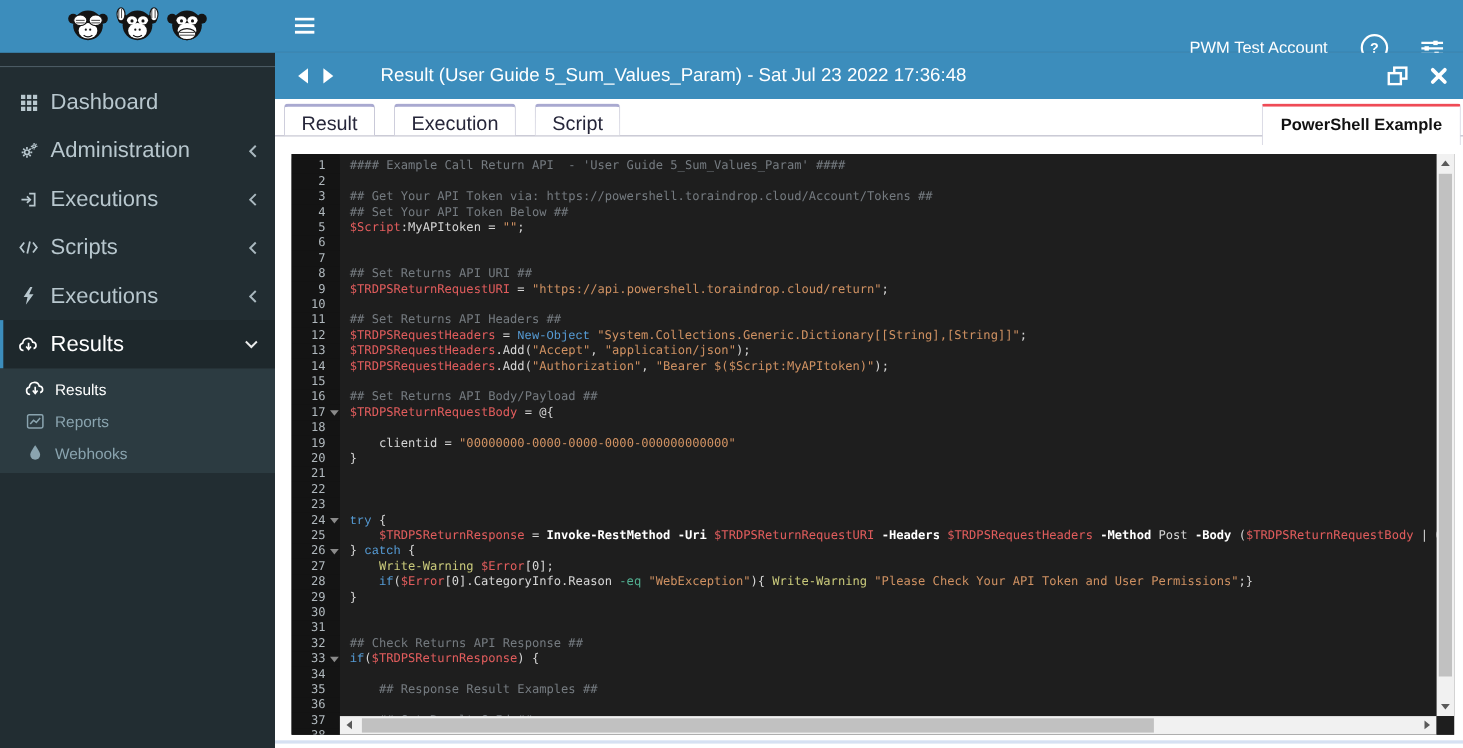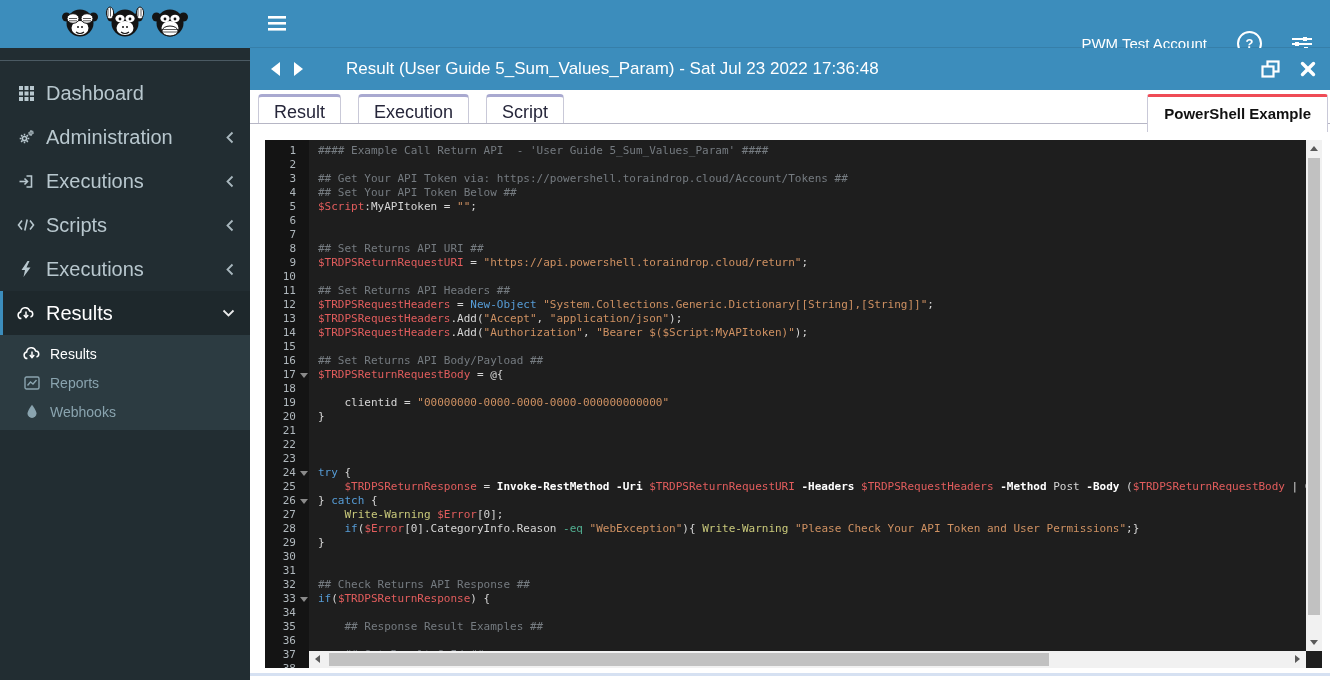--- a/index.html
+++ b/index.html
@@ -45,21 +45,21 @@
 
   
   .editor{position:absolute;left:15px;right:8px;top:140px;height:528px;background:#1e1e1e;overflow:hidden;z-index:1;}
   .gutter-bg{position:absolute;left:0;top:0;bottom:0;width:44px;background:#141414;}
   .lines{position:absolute;left:0;right:16px;top:4px;bottom:0;overflow:hidden;font-family:"DejaVu Sans Mono","Liberation Mono",monospace;font-size:11px;line-height:14px;}
   .line{display:flex;height:14px;white-space:pre;}
   .ln{width:44px;flex-shrink:0;box-sizing:border-box;text-align:right;padding-right:13px;color:#b0b8bd;background:#141414;position:relative;}
   .fold{position:absolute;right:1px;top:5px;width:0;height:0;border-left:4px solid transparent;border-right:4px solid transparent;border-top:5px solid #8a8a8a;cursor:pointer;}
   .code{padding-left:9px;white-space:pre;}
   .tk-c{color:#757b80;} .tk-v{color:#e25d5d;} .tk-s{color:#cf9162;}
-  .tk-k{color:#569cd6;} .tk-y{color:#caca7b;} .tk-t{color:#52b092;}
+  .tk-k{color:#569cd6;font-family:Liberation Mono, monospace;} .tk-y{color:#caca7b;} .tk-t{color:#52b092;}
   .tk-p{color:#d6d6d6;} .tk-w{color:#ffffff;font-weight:600;}
 
   
   .vscroll{position:absolute;top:0;right:0;width:16px;bottom:17px;background:#f1f1f1;cursor:pointer;}
   .vthumb{position:absolute;left:2px;right:2px;top:18px;height:457px;background:#c1c1c1;}
   .arr{position:absolute;width:0;height:0;}
   .arr-up{left:4px;top:6px;border-left:4px solid transparent;border-right:4px solid transparent;border-bottom:5px solid #5a5a5a;}
   .arr-down{left:4px;bottom:6px;border-left:4px solid transparent;border-right:4px solid transparent;border-top:5px solid #5a5a5a;}
   .hscroll{position:absolute;left:44px;right:16px;bottom:0;height:17px;background:#f1f1f1;cursor:pointer;}
   .hthumb{position:absolute;top:2px;bottom:2px;left:20px;width:720px;background:#c1c1c1;}

